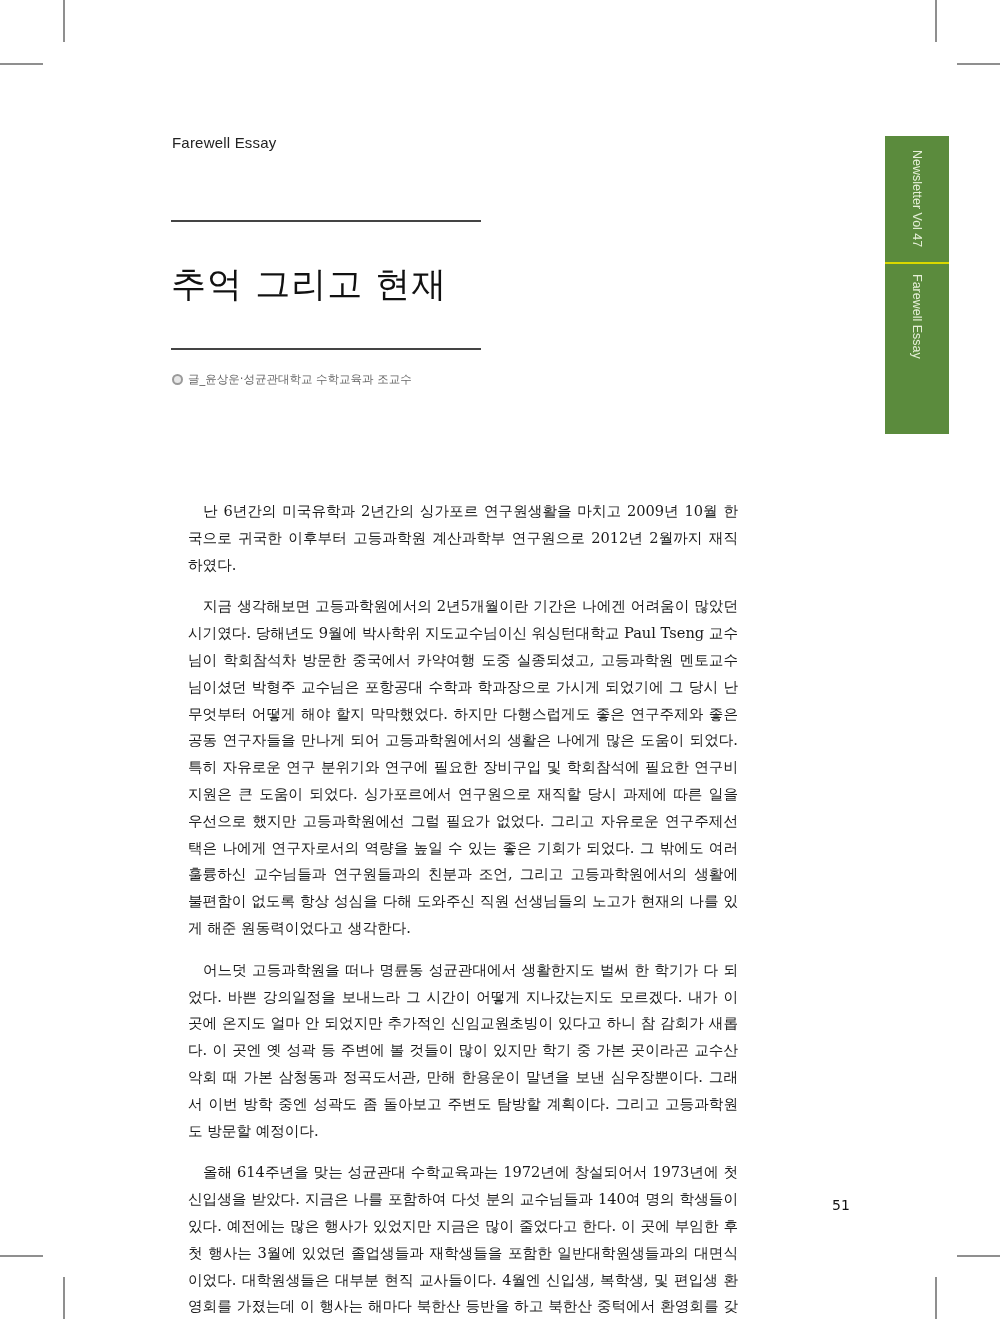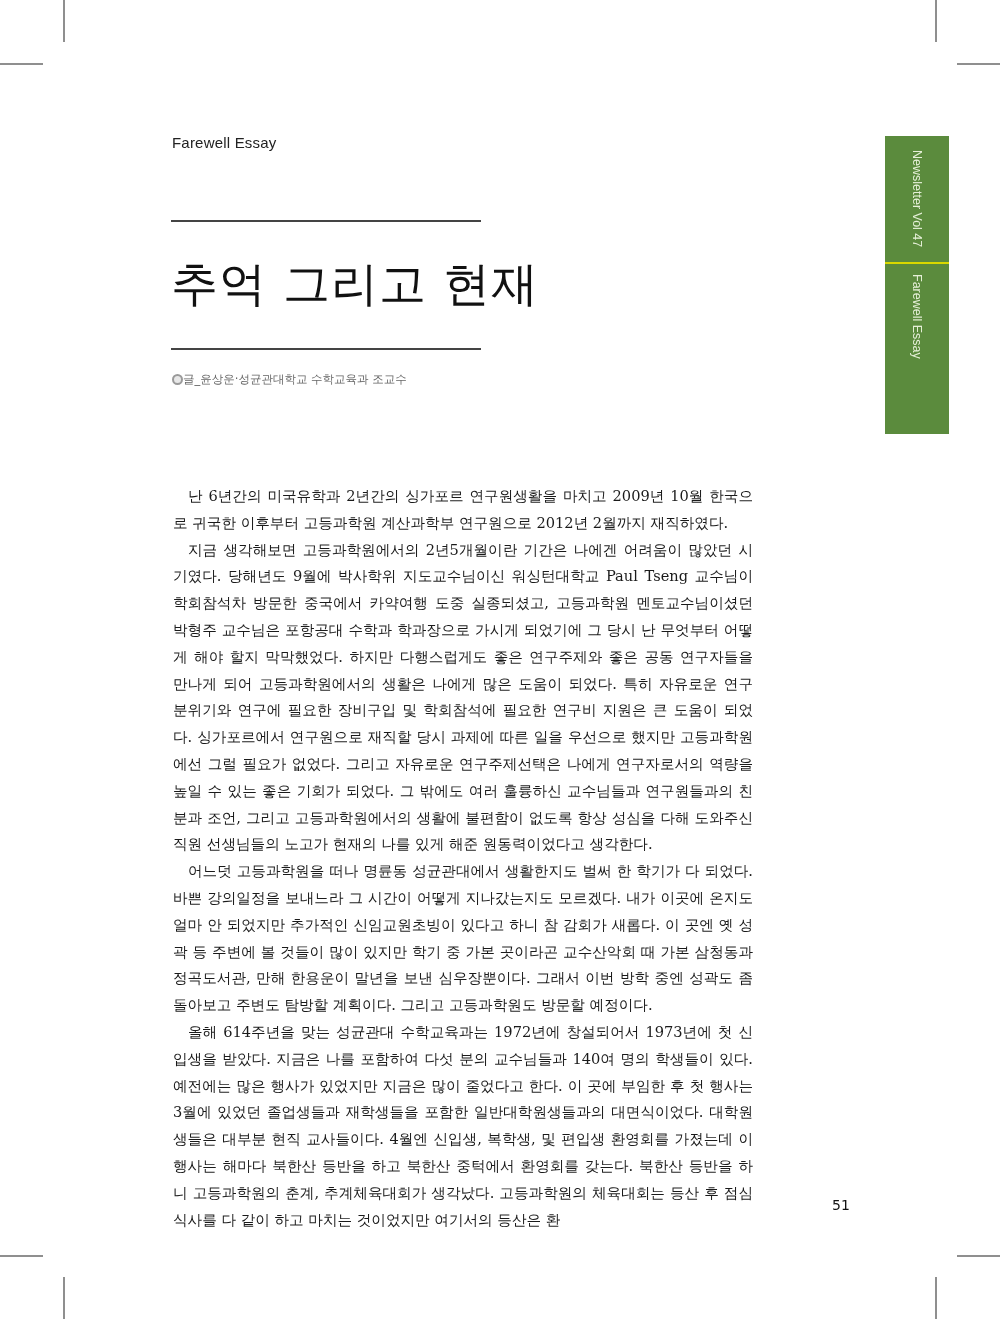--- a/index.html
+++ b/index.html
@@ -14,27 +14,27 @@
 
     .section-label {
       position: absolute; left: 172px; top: 134px;
       font-family: "Liberation Sans", "DejaVu Sans", sans-serif;
       font-size: 15px; color: #222; letter-spacing: 0.2px;
     }
     .rule { position: absolute; left: 171px; width: 310px; height: 2px; background: #444; }
     .title {
       position: absolute; left: 171px; top: 262px; margin: 0;
       font-family: "DejaVu Sans", "Liberation Sans", sans-serif;
-      font-size: 47px; font-weight: normal; color: #111; letter-spacing: 1px;
+      font-size: 35px; font-weight: normal; color: #111; letter-spacing: 1px;
       line-height: 44px;
     }
     .byline {
       position: absolute; left: 172px; top: 372px;
       font-family: "DejaVu Sans", "Liberation Sans", sans-serif;
-      font-size: 11.5px; color: #666; display: flex; align-items: center; 
+      font-size: 11.5px; color: #666; display: flex; align-items: center; gap: 5px;
     }
     .bullet-ring {
       width: 7px; height: 7px; border-radius: 50%;
       border: 2px solid #9a9a9a; background: #e8e8e8; box-sizing: content-box;
       display: inline-block;
     }
 
     .side-tab {
       position: absolute; left: 885px; top: 136px; width: 64px; height: 298px;
       background: #5b8b3d;
@@ -50,21 +50,21 @@
       display: flex; align-items: center;
     }
     .side-tab .vt1 { top: 14px; height: 110px; }
     .side-tab .vt2 { top: 138px; height: 100px; }
 
     .body-text {
       position: absolute; left: 173px; top: 483px; width: 580px;
       font-size: 14.6px; line-height: 26.8px; color: #1a1a1a;
       text-align: justify; text-align-last: auto;
     }
-    .body-text p { margin: 0; text-indent: 15px; }
+    .body-text p { margin: 15px; text-indent: 15px; }
     .page-number {
       position: absolute; left: 832px; top: 1197px;
       font-family: "DejaVu Sans", "Liberation Sans", sans-serif;
       font-weight: normal; font-size: 14px; color: #111;
     }
   </style>
 </head>
 <body>
 
 <div class="crop v" style="left:63px; top:0;"></div>

